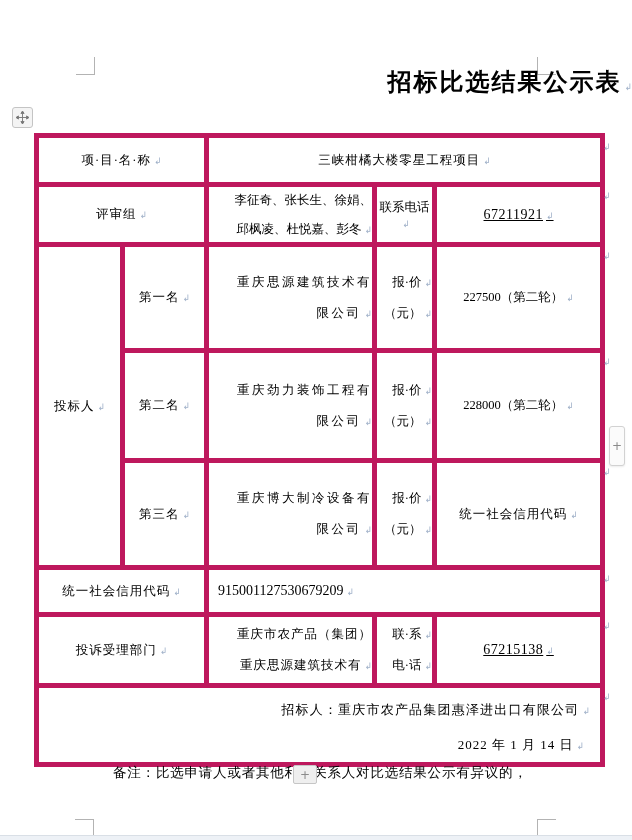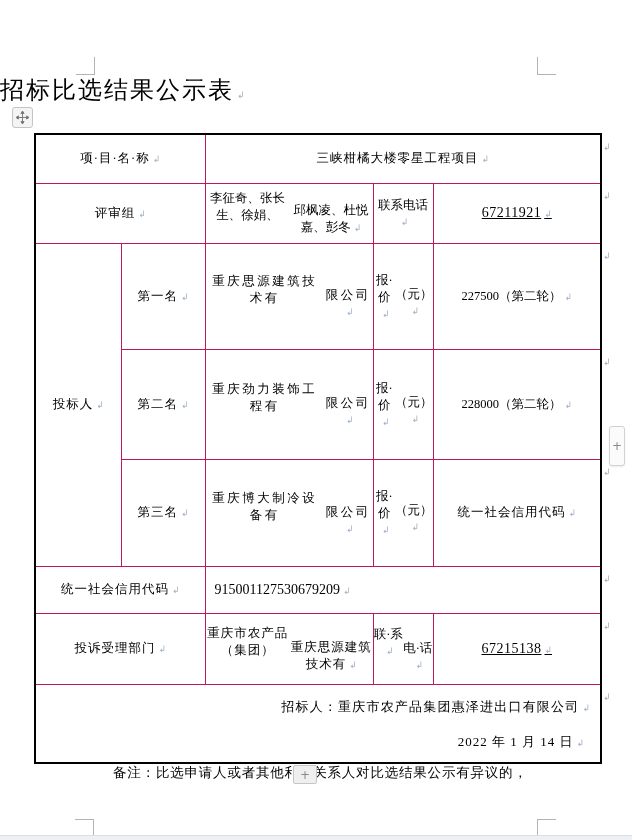--- a/index.html
+++ b/index.html
@@ -1,22 +1,22 @@
 <!DOCTYPE html>
 <html><head>
 <meta charset="utf-8">
 <style>
   * { box-sizing: border-box; }
   html,body { margin:0; padding:0; background:#ffffff; }
   body { font-family:"Liberation Serif","DejaVu Serif",serif; color:#000; }
   .page { position:relative; width:632px; height:840px; background:#ffffff; overflow:hidden; }
 
   
-  .doc-title { position:absolute; top:74px; left:0; width:100%; text-align:left;
-               font-size:24px; font-weight:normal; letter-spacing:2px; }
+  .doc-title { position:absolute; top:66px; left:0; width:100%; text-align:right;
+               font-size:24px; font-weight:bold; letter-spacing:2px; }
   .doc-subtitle { position:absolute; top:111px; left:0; width:100%; text-align:center;
                   font-size:11px; letter-spacing:0.3px; }
 
   
   .pm::after { content:"↲"; color:#9fb0c8; font-size:9px; margin-left:3px;
                font-family:"DejaVu Sans",sans-serif; font-weight:normal; letter-spacing:0; }
   .row-mark { position:absolute; left:603px; width:10px; height:10px; }
   .row-mark::after { content:"↲"; color:#9fb0c8; font-size:9px;
                      font-family:"DejaVu Sans",sans-serif; }
 
@@ -29,23 +29,23 @@
 
   
   .move-handle { position:absolute; left:12px; top:107px; width:21px; height:21px;
                  border:1px solid #c4c4c4; border-radius:3px; background:#f4f4f4;
                  display:flex; align-items:center; justify-content:center; cursor:move; }
 
   
   table.main { position:absolute; left:34px; top:133px; width:566px;
                border-collapse:collapse; table-layout:fixed;
                border:2px solid #000; }
-  table.main td { border:1px solid #be185d; text-align:center; vertical-align:middle;
+  table.main td { border:5px solid #be185d; text-align:center; vertical-align:middle;
                   font-size:12.5px; padding:0; overflow:hidden;margin-top:8px; }
-  .lines { display:flex; flex-direction:row; justify-content:center; align-items:flex-start;font-family:Liberation Serif, serif; }
+  .lines { display:flex; flex-direction:column; justify-content:center; align-items:flex-end;font-family:Liberation Serif, serif; }
   .gap-mid  > div + div { margin-top:12px; }
   .gap-tall > div + div { margin-top:14px; }
   .ls2 { letter-spacing:2.5px; }
   .ls1 { letter-spacing:1px; }
   .ta-left { text-align:left !important; padding-left:9px !important; }
   .code-val { font-size:14px; }
   .phone-val { font-size:14px; letter-spacing:0.5px;text-decoration:underline; }
   .cell-tenderer { vertical-align:top !important; text-align:left !important; padding:13px 10px 0 10px !important; }
   .tenderer-line { font-size:13px; letter-spacing:1.2px;text-align:right; }
   .date-line { text-align:right; margin-top:17px; padding-right:6px; font-size:13px; letter-spacing:1px; }

